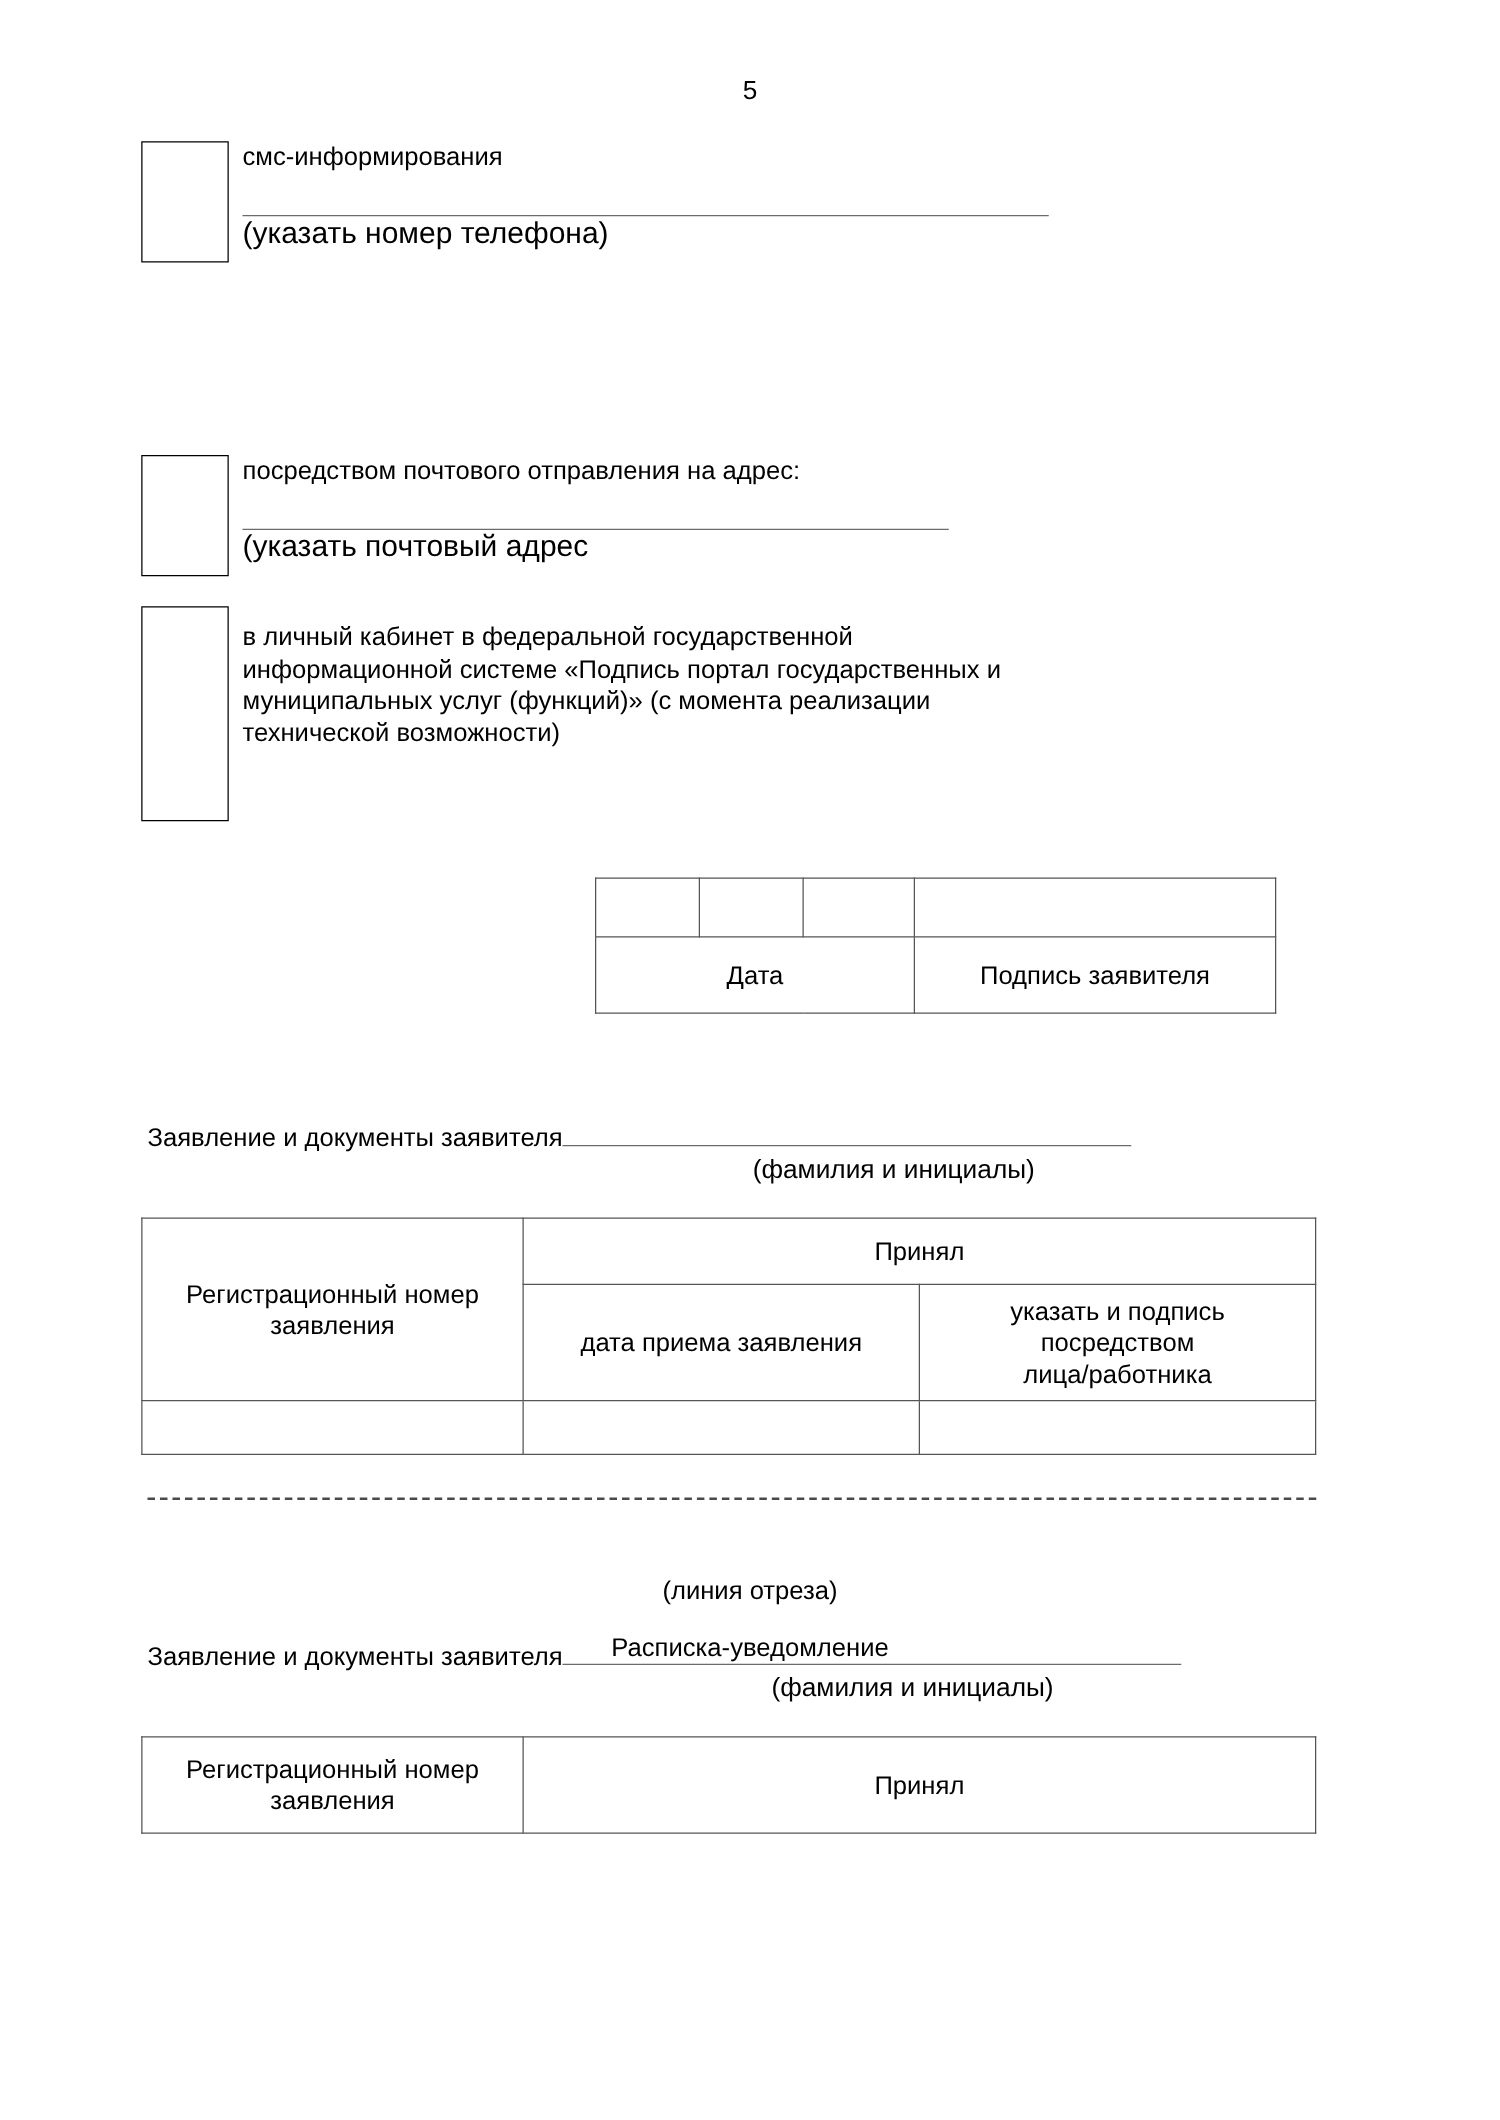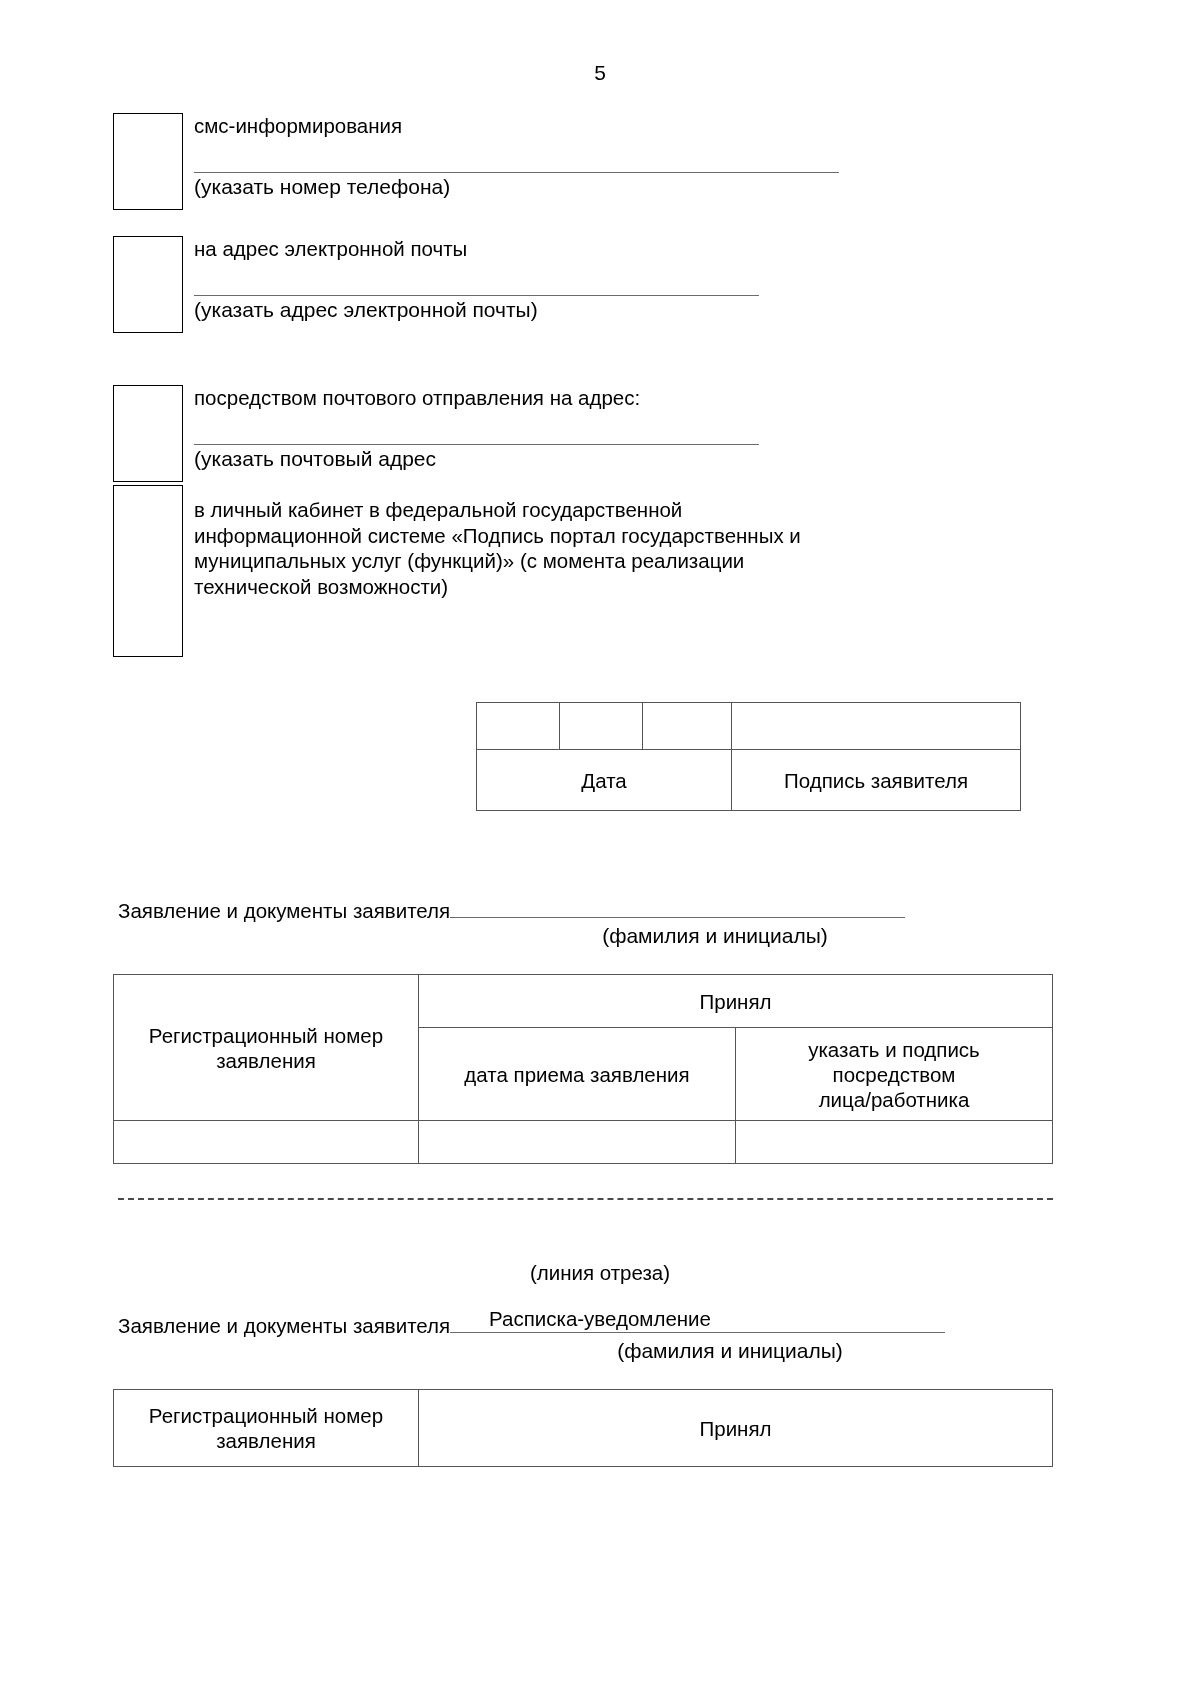--- a/index.html
+++ b/index.html
@@ -60,21 +60,21 @@
   }
   .cbtext-just span.lastline {
     display: block;
     text-align: left;
   }
   .fillline {
     border-bottom: 1.4px solid #6b6b6b;
     height: 0;
   }
   .caption {
-    font-size: 21px;
+    font-size: 24px;
     line-height: 24px;
     white-space: nowrap;
   }
 
   
   table.doc {
     position: absolute;
     border-collapse: collapse;
     table-layout: fixed;
     background: #fff;
@@ -146,30 +146,22 @@
 
   <div class="cbrow" style="left:113px; top:113px; width:770px; height:97px;">
     <div class="cbbox" style="width:70px; height:97px;"></div>
     <div class="cbcontent">
       <div class="cbtext">смс-информирования</div>
       <div class="fillline" style="margin-top:34px; width:645px;"></div>
       <div class="caption" style="margin-top:2px;">(указать номер телефона)</div>
     </div>
   </div>
 
-  <div class="cbrow" style="left:113px; top:236px; width:770px; height:97px;">
-    <div class="cbbox" style="width:70px; height:97px;"></div>
-    <div class="cbcontent">
-      <div class="cbtext">на адрес электронной почты</div>
-      <div class="fillline" style="margin-top:34px; width:565px;"></div>
-      <div class="caption" style="margin-top:2px;">(указать адрес электронной почты)</div>
-    </div>
-  </div>
-
-  <div class="cbrow" style="left:113px; top:364px; width:770px; height:97px;margin-top:21px;">
+
+  <div class="cbrow" style="left:113px; top:364px; width:770px; height:97px;">
     <div class="cbbox" style="width:70px; height:97px;"></div>
     <div class="cbcontent">
       <div class="cbtext">посредством почтового отправления на адрес:</div>
       <div class="fillline" style="margin-top:34px; width:565px;"></div>
       <div class="caption" style="margin-top:2px;">(указать почтовый адрес</div>
     </div>
   </div>
 
   <div class="cbrow" style="left:113px; top:485px; width:870px; height:172px;">
     <div class="cbbox" style="width:70px; height:172px;"></div>

